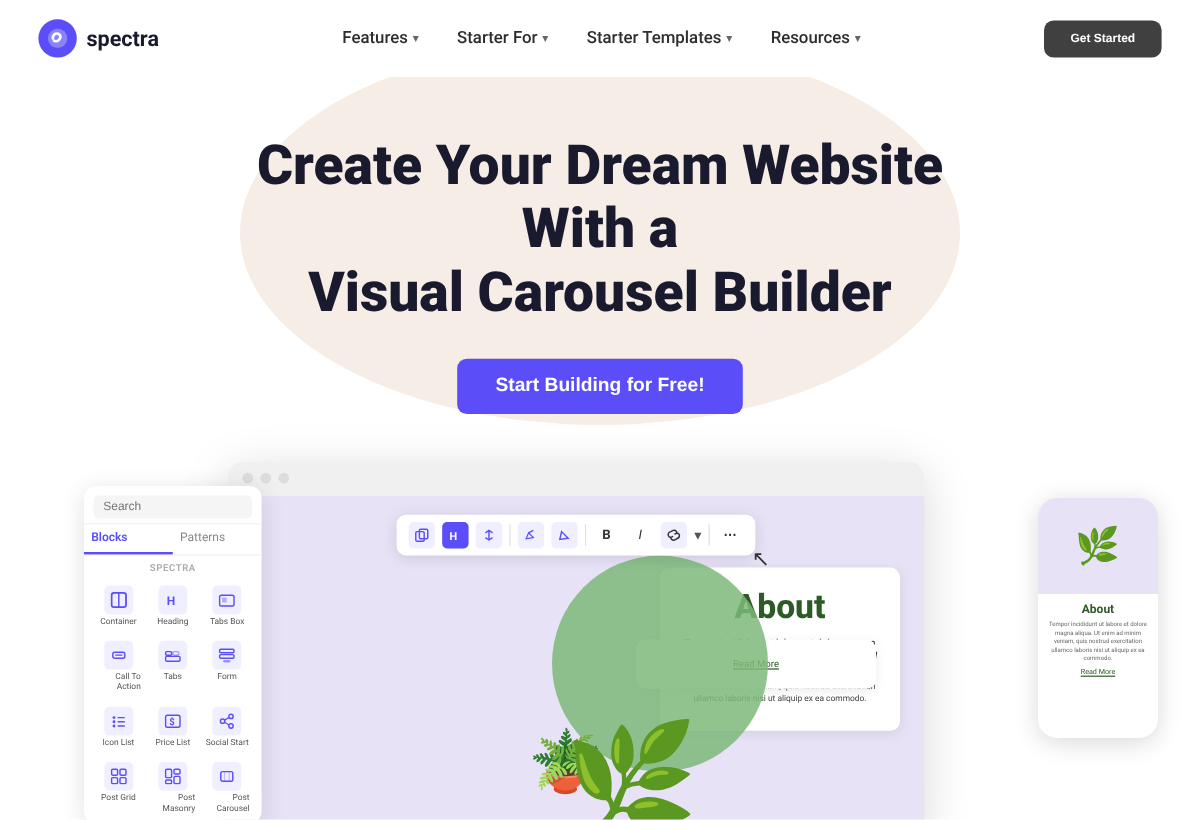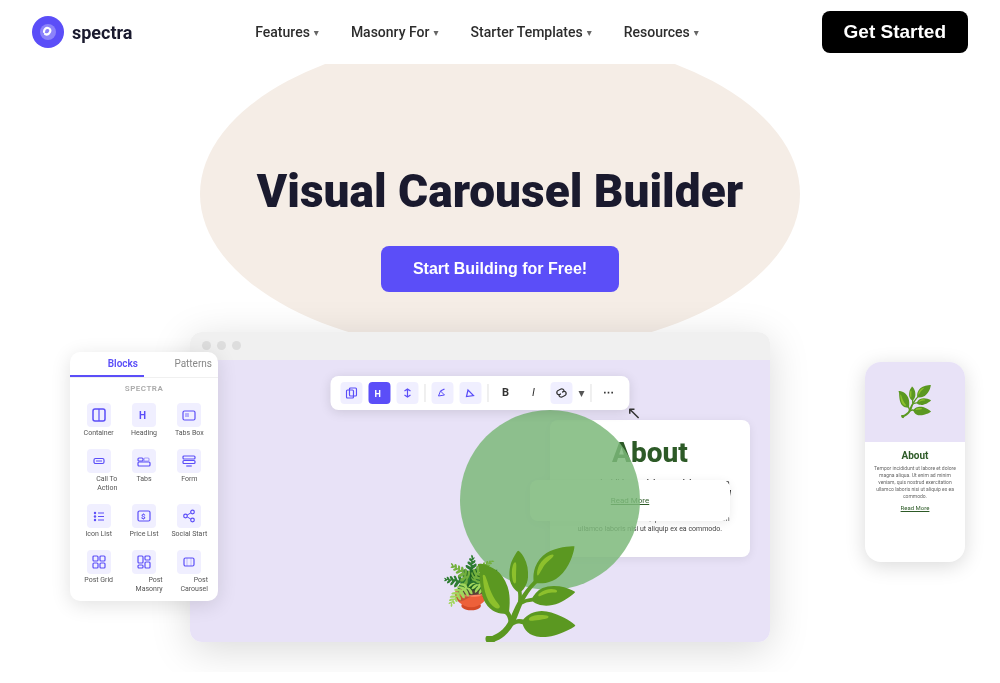--- a/index.html
+++ b/index.html
@@ -60,26 +60,26 @@
       cursor: pointer;
       border-radius: 6px;
       font-weight: 500;
       justify-content: space-between;
     }
     .chevron {
       font-size: 10px;
       color: #666;
     }
     .get-started-btn {
-      background: #000000;
+      background: #404040;
       color: #fff;
       border: none;
       padding: 10px 22px;
       border-radius: 8px;
-      font-size: 19px;
+      font-size: 10px;
       font-weight: 600;
       cursor: pointer;
     }
 
     
     .hero {
       position: relative;
       text-align: center;
       padding: 48px 20px 0;
       overflow: hidden;
@@ -291,21 +291,21 @@
       font-size: 10px;
       flex: 1;
       color: #999;
     }
     .panel-tabs {
       display: flex;
       border-bottom: 1px solid #f0f0f0;
     }
     .panel-tab {
       flex: 1;
-      text-align: right;
+      text-align: left;
       padding: 6px;
       font-size: 10px;
       color: #888;
       cursor: pointer;
     }
     .panel-tab.active {
       color: #5b4ef8;
       border-bottom: 2px solid #5b4ef8;
       font-weight: 600;
     }
@@ -422,52 +422,58 @@
     </div>
     <span class="logo-text">spectra</span>
   </div>
 
   <div class="nav-links">
     <div class="nav-link">
       <span>Features</span>
       <span class="chevron">▾</span>
     </div>
     <div class="nav-link">
-      <span>Masonry For</span>
+      <span>Starter For</span>
       <span class="chevron">▾</span>
     </div>
     <div class="nav-link">
       <span>Starter Templates</span>
       <span class="chevron">▾</span>
     </div>
     <div class="nav-link">
       <span>Resources</span>
       <span class="chevron">▾</span>
     </div>
   </div>
 
   <button class="get-started-btn">Get Started</button>
 </nav>
 
 <div class="hero">
   <div class="hero-bg-circle"></div>
   <div class="hero-content">
     <h1 class="hero-title">
-      <br>
+      <span>Create Your Dream Website With a</span><br>
       <span>Visual Carousel Builder</span>
     </h1>
     <button class="cta-btn">Start Building for Free!</button>
   </div>
 
   <div class="demo-wrapper">
 
     <div class="plus-decoration" style="left:148px; top:200px;">+<br><span style="margin-left:10px">+</span></div>
     <div class="spark" style="right:110px; top:50px; font-size:18px; letter-spacing:-2px;">/ /</div>
 
     <div class="blocks-panel">
+      <div class="panel-search">
+        <div class="search-box">
+          <input type="text" placeholder="Search" style="">
+
+        </div>
+      </div>
       <div class="panel-tabs">
         <div class="panel-tab active">Blocks</div>
         <div class="panel-tab">Patterns</div>
       </div>
       <div class="panel-section-label">SPECTRA</div>
       <div class="panel-grid">
         <div class="panel-item">
           <div class="panel-item-icon">
             <svg width="14" height="14" viewBox="0 0 14 14" fill="none">
                 <rect x="1" y="1" width="12" height="12" rx="2" stroke="#5b4ef8" stroke-width="1.5" fill="none"></rect>

